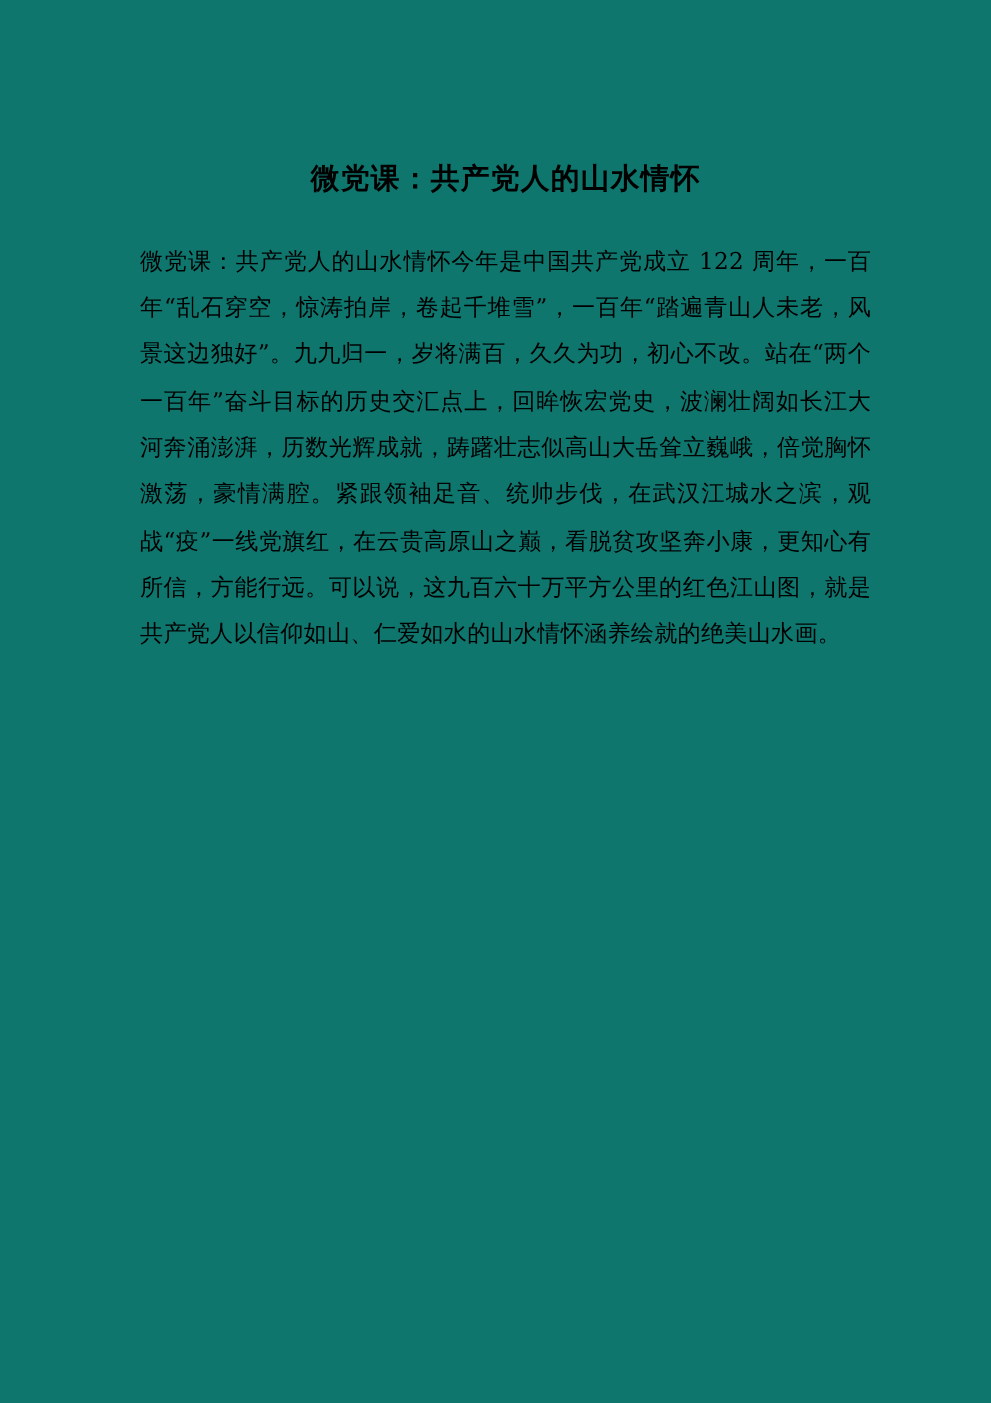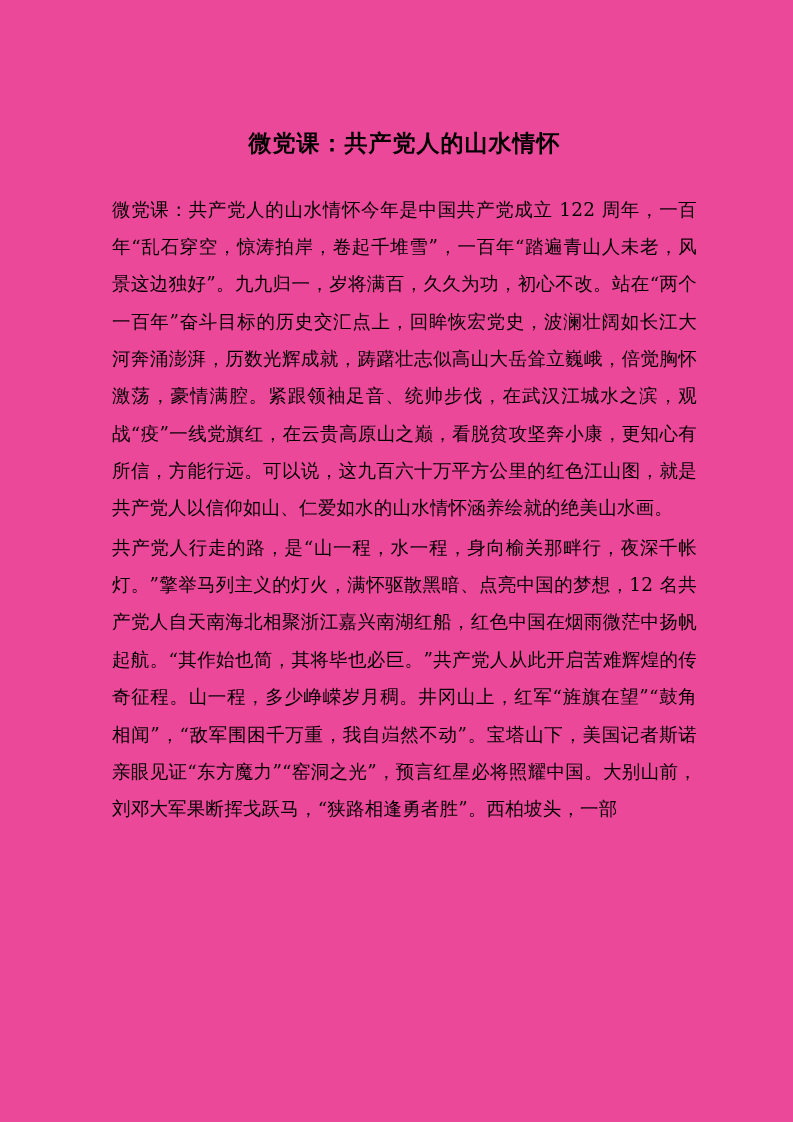--- a/index.html
+++ b/index.html
@@ -12,21 +12,21 @@
     height: 1122px;
     font-family: "DejaVu Serif", "Liberation Serif", serif;
     color: #000000;
     overflow: hidden;
   }
   .page {
     box-sizing: border-box;
     width: 793px;
     height: 1122px;
     padding: 108px 96px 90px 112px;
-    background: #ec4899;
+    background: #0f766e;
   }
   .doc-title {
     font-size: 23px;
     font-weight: bold;
     text-align: center;
     letter-spacing: 1px;
     margin: 18px 0 30px 0;
     line-height: 1.5;
     font-family: "DejaVu Sans", "Liberation Sans", sans-serif;
   }
@@ -40,14 +40,13 @@
     word-break: break-all;
     font-family: "DejaVu Serif", "Liberation Serif", serif;
   }
 </style>
 </head>
 <body>
 
 <div class="page">
   <h1 class="doc-title">微党课：共产党人的山水情怀</h1>
   <p class="para">微党课：共产党人的山水情怀今年是中国共产党成立 122 周年，一百年“乱石穿空，惊涛拍岸，卷起千堆雪”，一百年“踏遍青山人未老，风景这边独好”。九九归一，岁将满百，久久为功，初心不改。站在“两个一百年”奋斗目标的历史交汇点上，回眸恢宏党史，波澜壮阔如长江大河奔涌澎湃，历数光辉成就，踌躇壮志似高山大岳耸立巍峨，倍觉胸怀激荡，豪情满腔。紧跟领袖足音、统帅步伐，在武汉江城水之滨，观战“疫”一线党旗红，在云贵高原山之巅，看脱贫攻坚奔小康，更知心有所信，方能行远。可以说，这九百六十万平方公里的红色江山图，就是共产党人以信仰如山、仁爱如水的山水情怀涵养绘就的绝美山水画。</p>
-  <p class="para">共产党人行走的路，是“山一程，水一程，身向榆关那畔行，夜深千帐灯。”擎举马列主义的灯火，满怀驱散黑暗、点亮中国的梦想，12 名共产党人自天南海北相聚浙江嘉兴南湖红船，红色中国在烟雨微茫中扬帆起航。“其作始也简，其将毕也必巨。”共产党人从此开启苦难辉煌的传奇征程。山一程，多少峥嵘岁月稠。井冈山上，红军“旌旗在望”“鼓角相闻”，“敌军围困千万重，我自岿然不动”。宝塔山下，美国记者斯诺亲眼见证“东方魔力”“窑洞之光”，预言红星必将照耀中国。大别山前，刘邓大军果断挥戈跃马，“狭路相逢勇者胜”。西柏坡头，一部</p>
 </div>
 
 </body></html>

